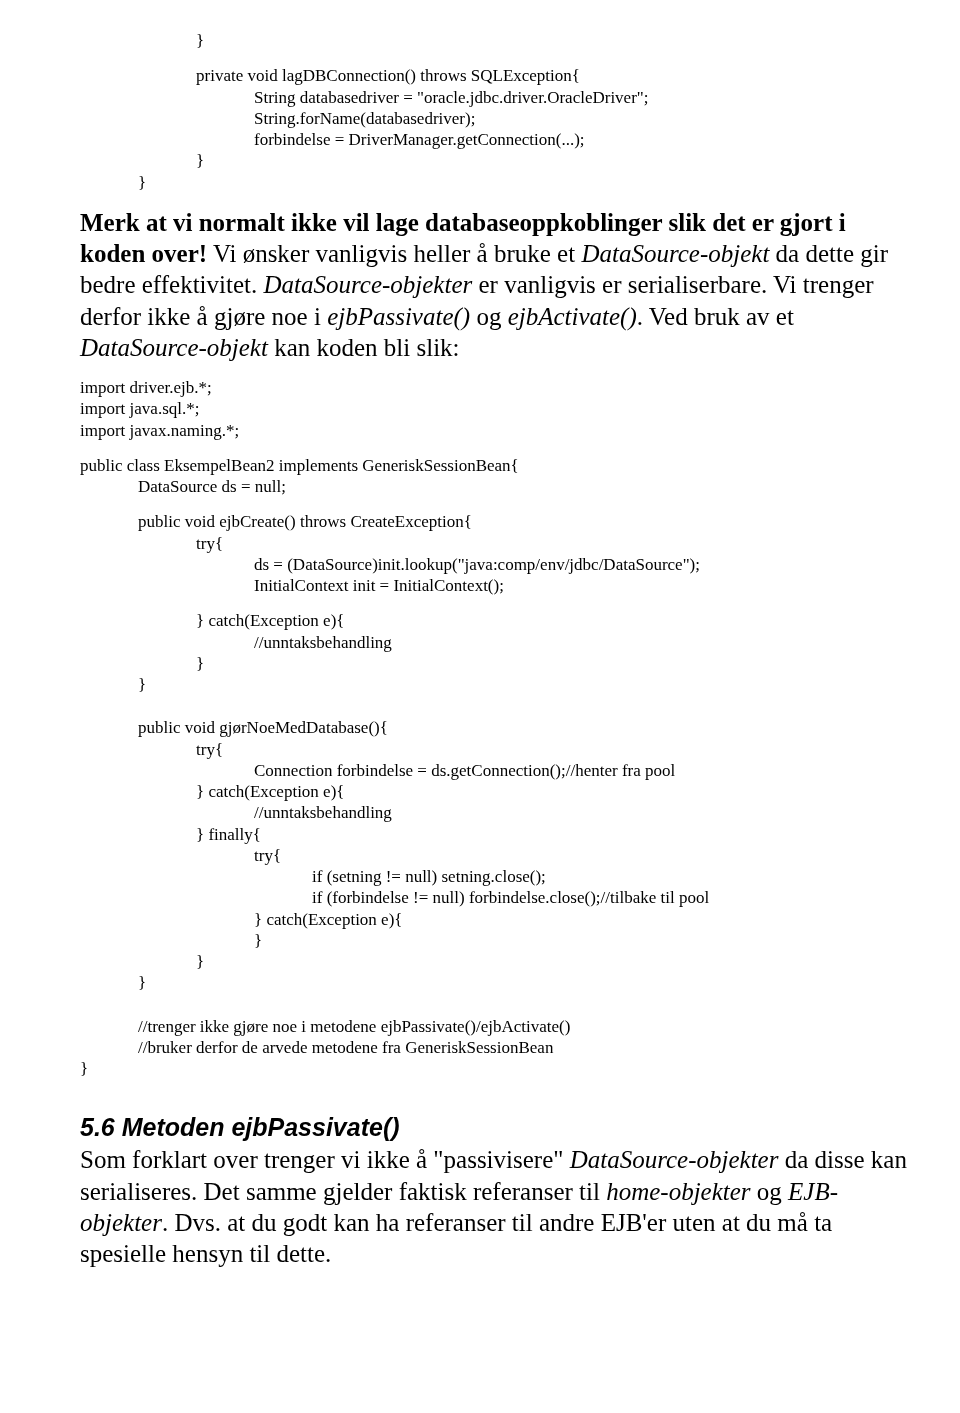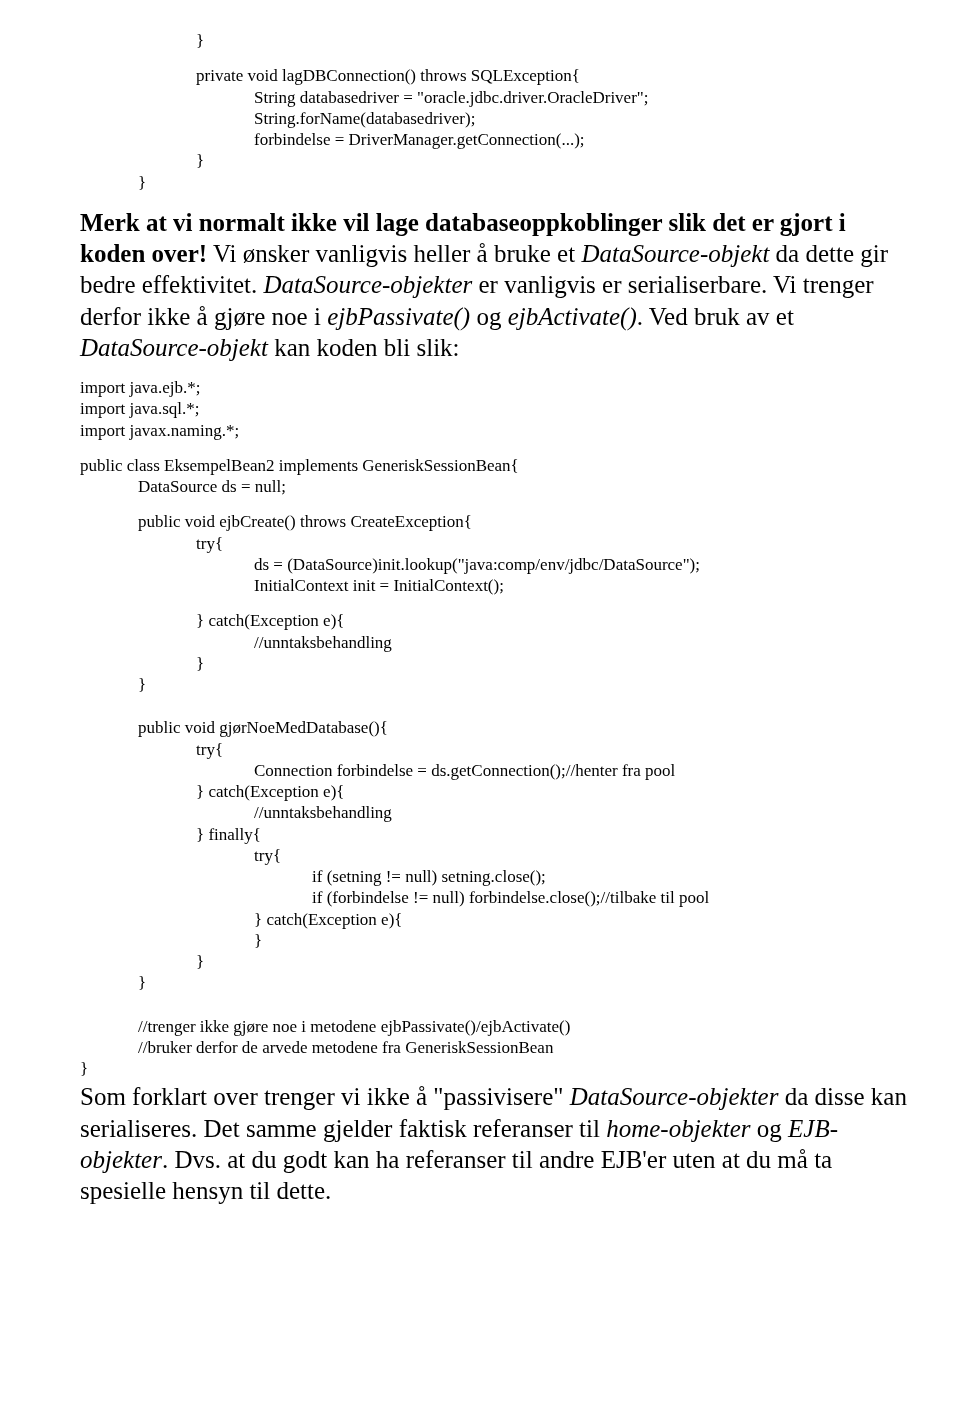--- a/index.html
+++ b/index.html
@@ -54,21 +54,21 @@
   <div class="code indent3">String databasedriver = "oracle.jdbc.driver.OracleDriver";</div>
   <div class="code indent3">String.forName(databasedriver);</div>
   <div class="code indent3">forbindelse = DriverManager.getConnection(...);</div>
   <div class="code indent2">}</div>
   <div class="code indent1">}</div>
 
   <p class="body-text">
     <span class="bold">Merk at vi normalt ikke vil lage databaseoppkoblinger slik det er gjort i koden over!</span><span> Vi ønsker vanligvis heller å bruke et </span><span class="italic">DataSource-objekt</span><span> da dette gir bedre effektivitet. </span><span class="italic">DataSource-objekter</span><span> er vanligvis er serialiserbare. Vi trenger derfor ikke å gjøre noe i </span><span class="italic">ejbPassivate()</span><span> og </span><span class="italic">ejbActivate()</span><span>. Ved bruk av et </span><span class="italic">DataSource-objekt</span><span> kan koden bli slik:</span>
   </p>
 
-  <div class="code">import java.ejb.*;</div>
+  <div class="code">import driver.ejb.*;</div>
   <div class="code">import java.sql.*;</div>
   <div class="code">import javax.naming.*;</div>
   <div class="spacer"></div>
   <div class="code">public class EksempelBean2 implements GeneriskSessionBean{</div>
   <div class="code indent1">DataSource ds = null;</div>
   <div class="spacer"></div>
   <div class="code indent1">public void ejbCreate() throws CreateException{</div>
   <div class="code indent2">try{</div>
   <div class="code indent3">ds = (DataSource)init.lookup("java:comp/env/jdbc/DataSource");</div>
   <div class="code indent3">InitialContext init = InitialContext();</div>
@@ -89,18 +89,19 @@
   <div class="code indent4">if (forbindelse != null) forbindelse.close();//tilbake til pool</div>
   <div class="code indent3">} catch(Exception e){</div>
   <div class="code indent3">}</div>
   <div class="code indent2">}</div>
   <div class="code indent1">}</div>
   <div class="spacer2"></div>
   <div class="code indent1">//trenger ikke gjøre noe i metodene ejbPassivate()/ejbActivate()</div>
   <div class="code indent1">//bruker derfor de arvede metodene fra GeneriskSessionBean</div>
   <div class="code">}</div>
 
+  <div class="heading">5.6 Metoden ejbPassivate()</div>
 
   <p class="body-text" style="margin-top:2px;">
     <span>Som forklart over trenger vi ikke å "passivisere" </span><span class="italic">DataSource-objekter</span><span> da disse kan serialiseres. Det samme gjelder faktisk referanser til </span><span class="italic">home-objekter</span><span> og </span><span class="italic">EJB-objekter</span><span>. Dvs. at du godt kan ha referanser til andre EJB'er uten at du må ta spesielle hensyn til dette.</span>
   </p>
 
 </div>
 
 </body></html>

